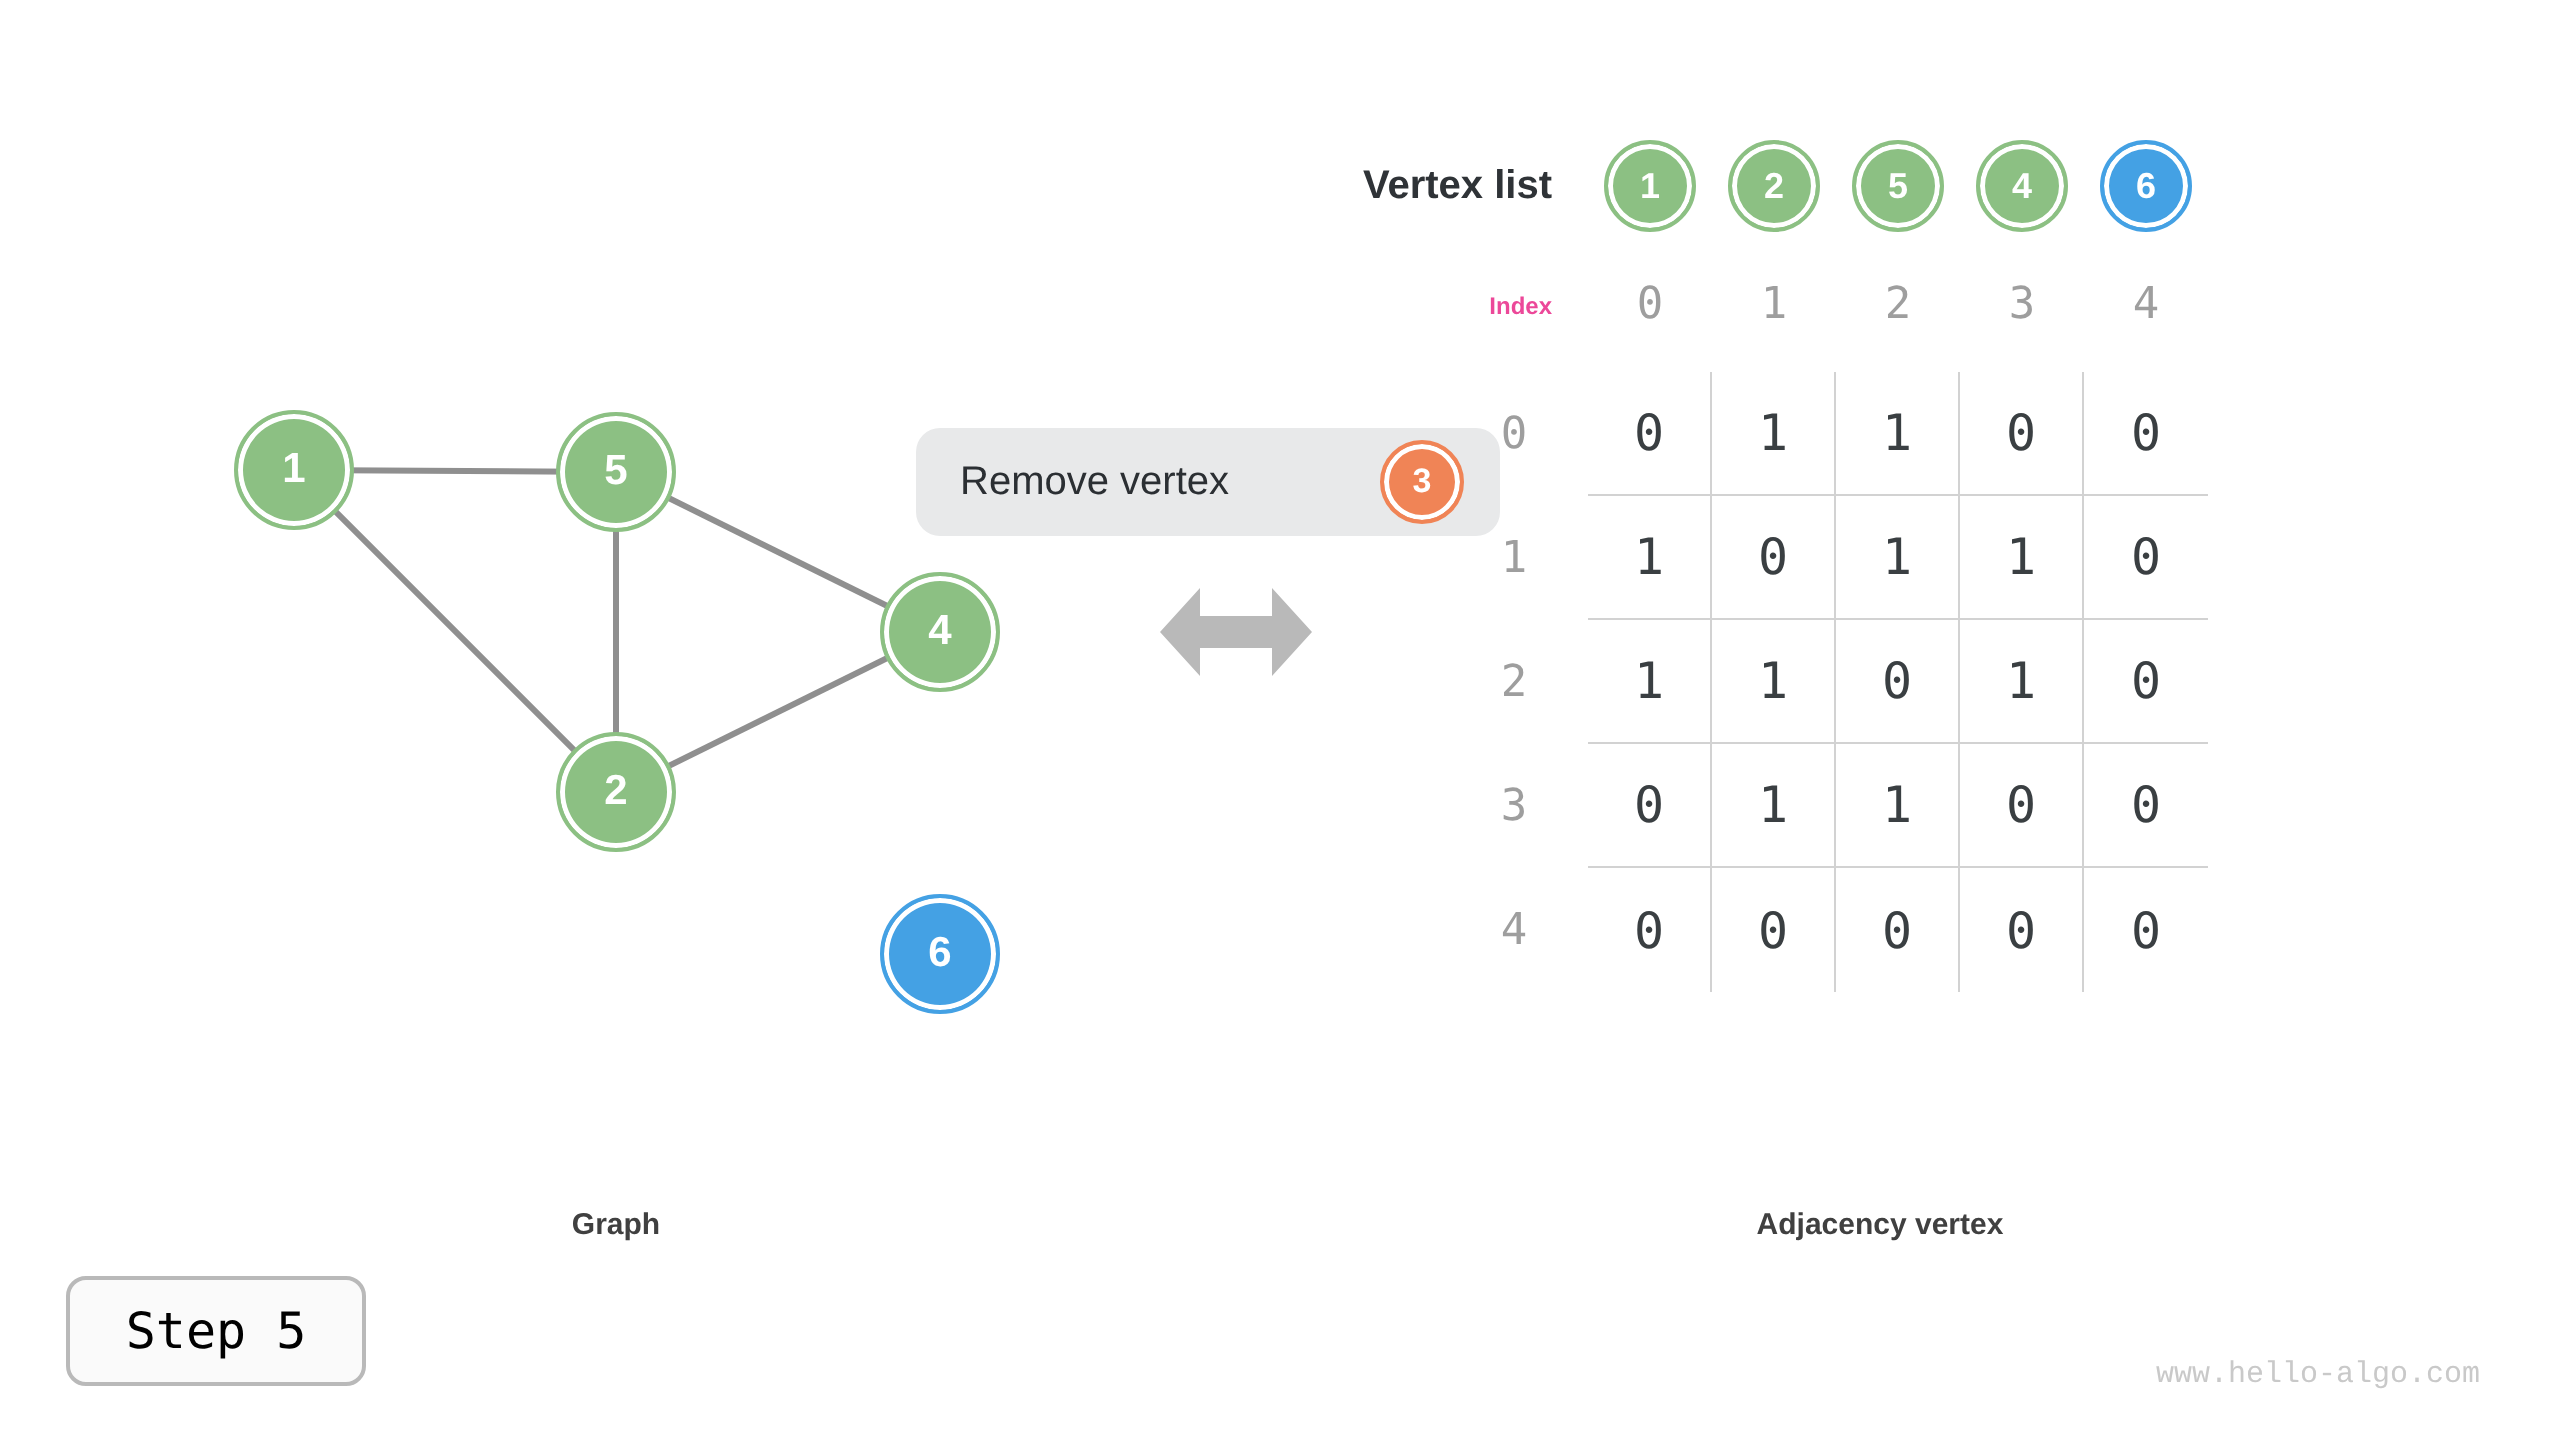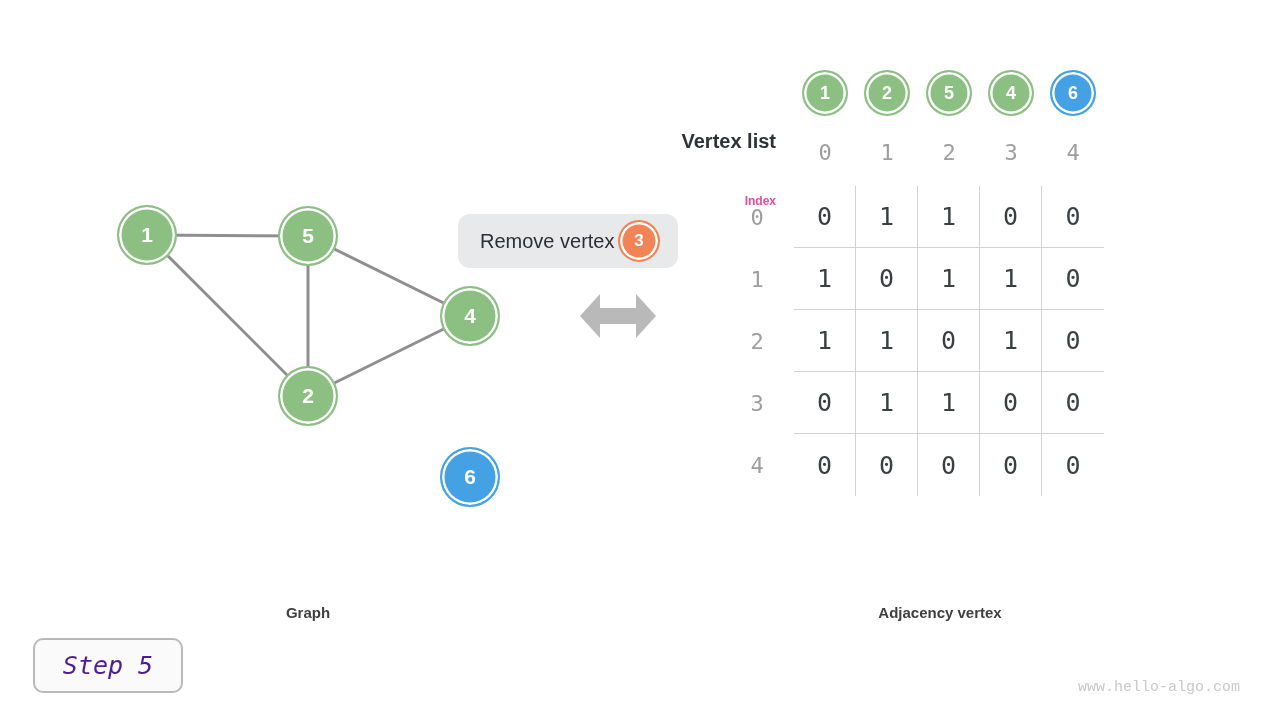--- a/index.html
+++ b/index.html
@@ -12,28 +12,28 @@
   .node{
     position:absolute;border-radius:50%;display:flex;align-items:center;justify-content:center;
     color:#ffffff;font-weight:bold;box-sizing:border-box;
     box-shadow:inset 0 0 0 2.5px #ffffff;
   }
   .node-large{width:60px;height:60px;border:2px solid;font-size:21px;}
   .node-small{width:46px;height:46px;border:2px solid;font-size:18px;position:static;flex:none;}
   .node-badge{width:42px;height:42px;border:2px solid;font-size:17px;position:static;flex:none;}
   
   .action-pill{
-    position:absolute;left:458px;top:214px;width:220px;height:54px;box-sizing:border-box;
+    position:absolute;left:458px;top:214px;width:292px;height:54px;box-sizing:border-box;
     background:#e8e9ea;border-radius:12px;display:flex;align-items:center;padding-left:22px;
   }
   .action-pill .label{font-size:20px;color:#2b2f33;}
   .action-pill .node-badge{margin-left:auto;margin-right:18px;}
   #arrow-svg{position:absolute;left:578px;top:292px;}
   
-  .hlabel{position:absolute;text-align:right;font-weight:bold;margin-top:48px;}
+  .hlabel{position:absolute;text-align:right;font-weight:bold;}
   .vlist-label{left:576px;top:81px;width:200px;font-size:20px;color:#2f3337;line-height:24px;}
   .index-label{left:576px;top:140px;width:200px;font-size:12px;color:#ec4899;line-height:26px;}
   #vertex-list{position:absolute;left:794px;top:70px;display:flex;}
   #vertex-list .vcell{width:62px;height:46px;display:flex;align-items:center;justify-content:center;}
   #index-row{position:absolute;left:794px;top:138px;display:flex;}
   #index-row .icell{
     width:62px;height:28px;display:flex;align-items:center;justify-content:center;
     font-family:"DejaVu Sans Mono",monospace;font-size:22px;color:#9e9e9e;
   }
   
@@ -55,21 +55,21 @@
   #matrix-grid .mcell:nth-child(n+21){border-bottom:none;}
   
   .section-title{position:absolute;top:604px;font-size:15px;font-weight:bold;color:#404040;text-align:center;}
   .graph-title{left:158px;width:300px;}
   .matrix-title{left:740px;width:400px;}
   
   .step-badge{
     position:absolute;left:33px;top:638px;width:150px;height:55px;box-sizing:border-box;
     border:2px solid #b9b9b9;border-radius:10px;background:#fafafa;
     display:flex;align-items:center;justify-content:center;
-    font-family:"DejaVu Sans Mono",monospace;font-size:25px;color:#4c1d95;font-style:italic;
+    font-family:"DejaVu Sans Mono",monospace;font-size:25px;color:#000000;
   }
   .watermark{
     position:absolute;right:40px;top:679px;
     font-family:Liberation Mono, monospace;font-size:15px;color:#c9c9c9;
   }
 </style>
 </head>
 <body>
 
 <div class="canvas">

